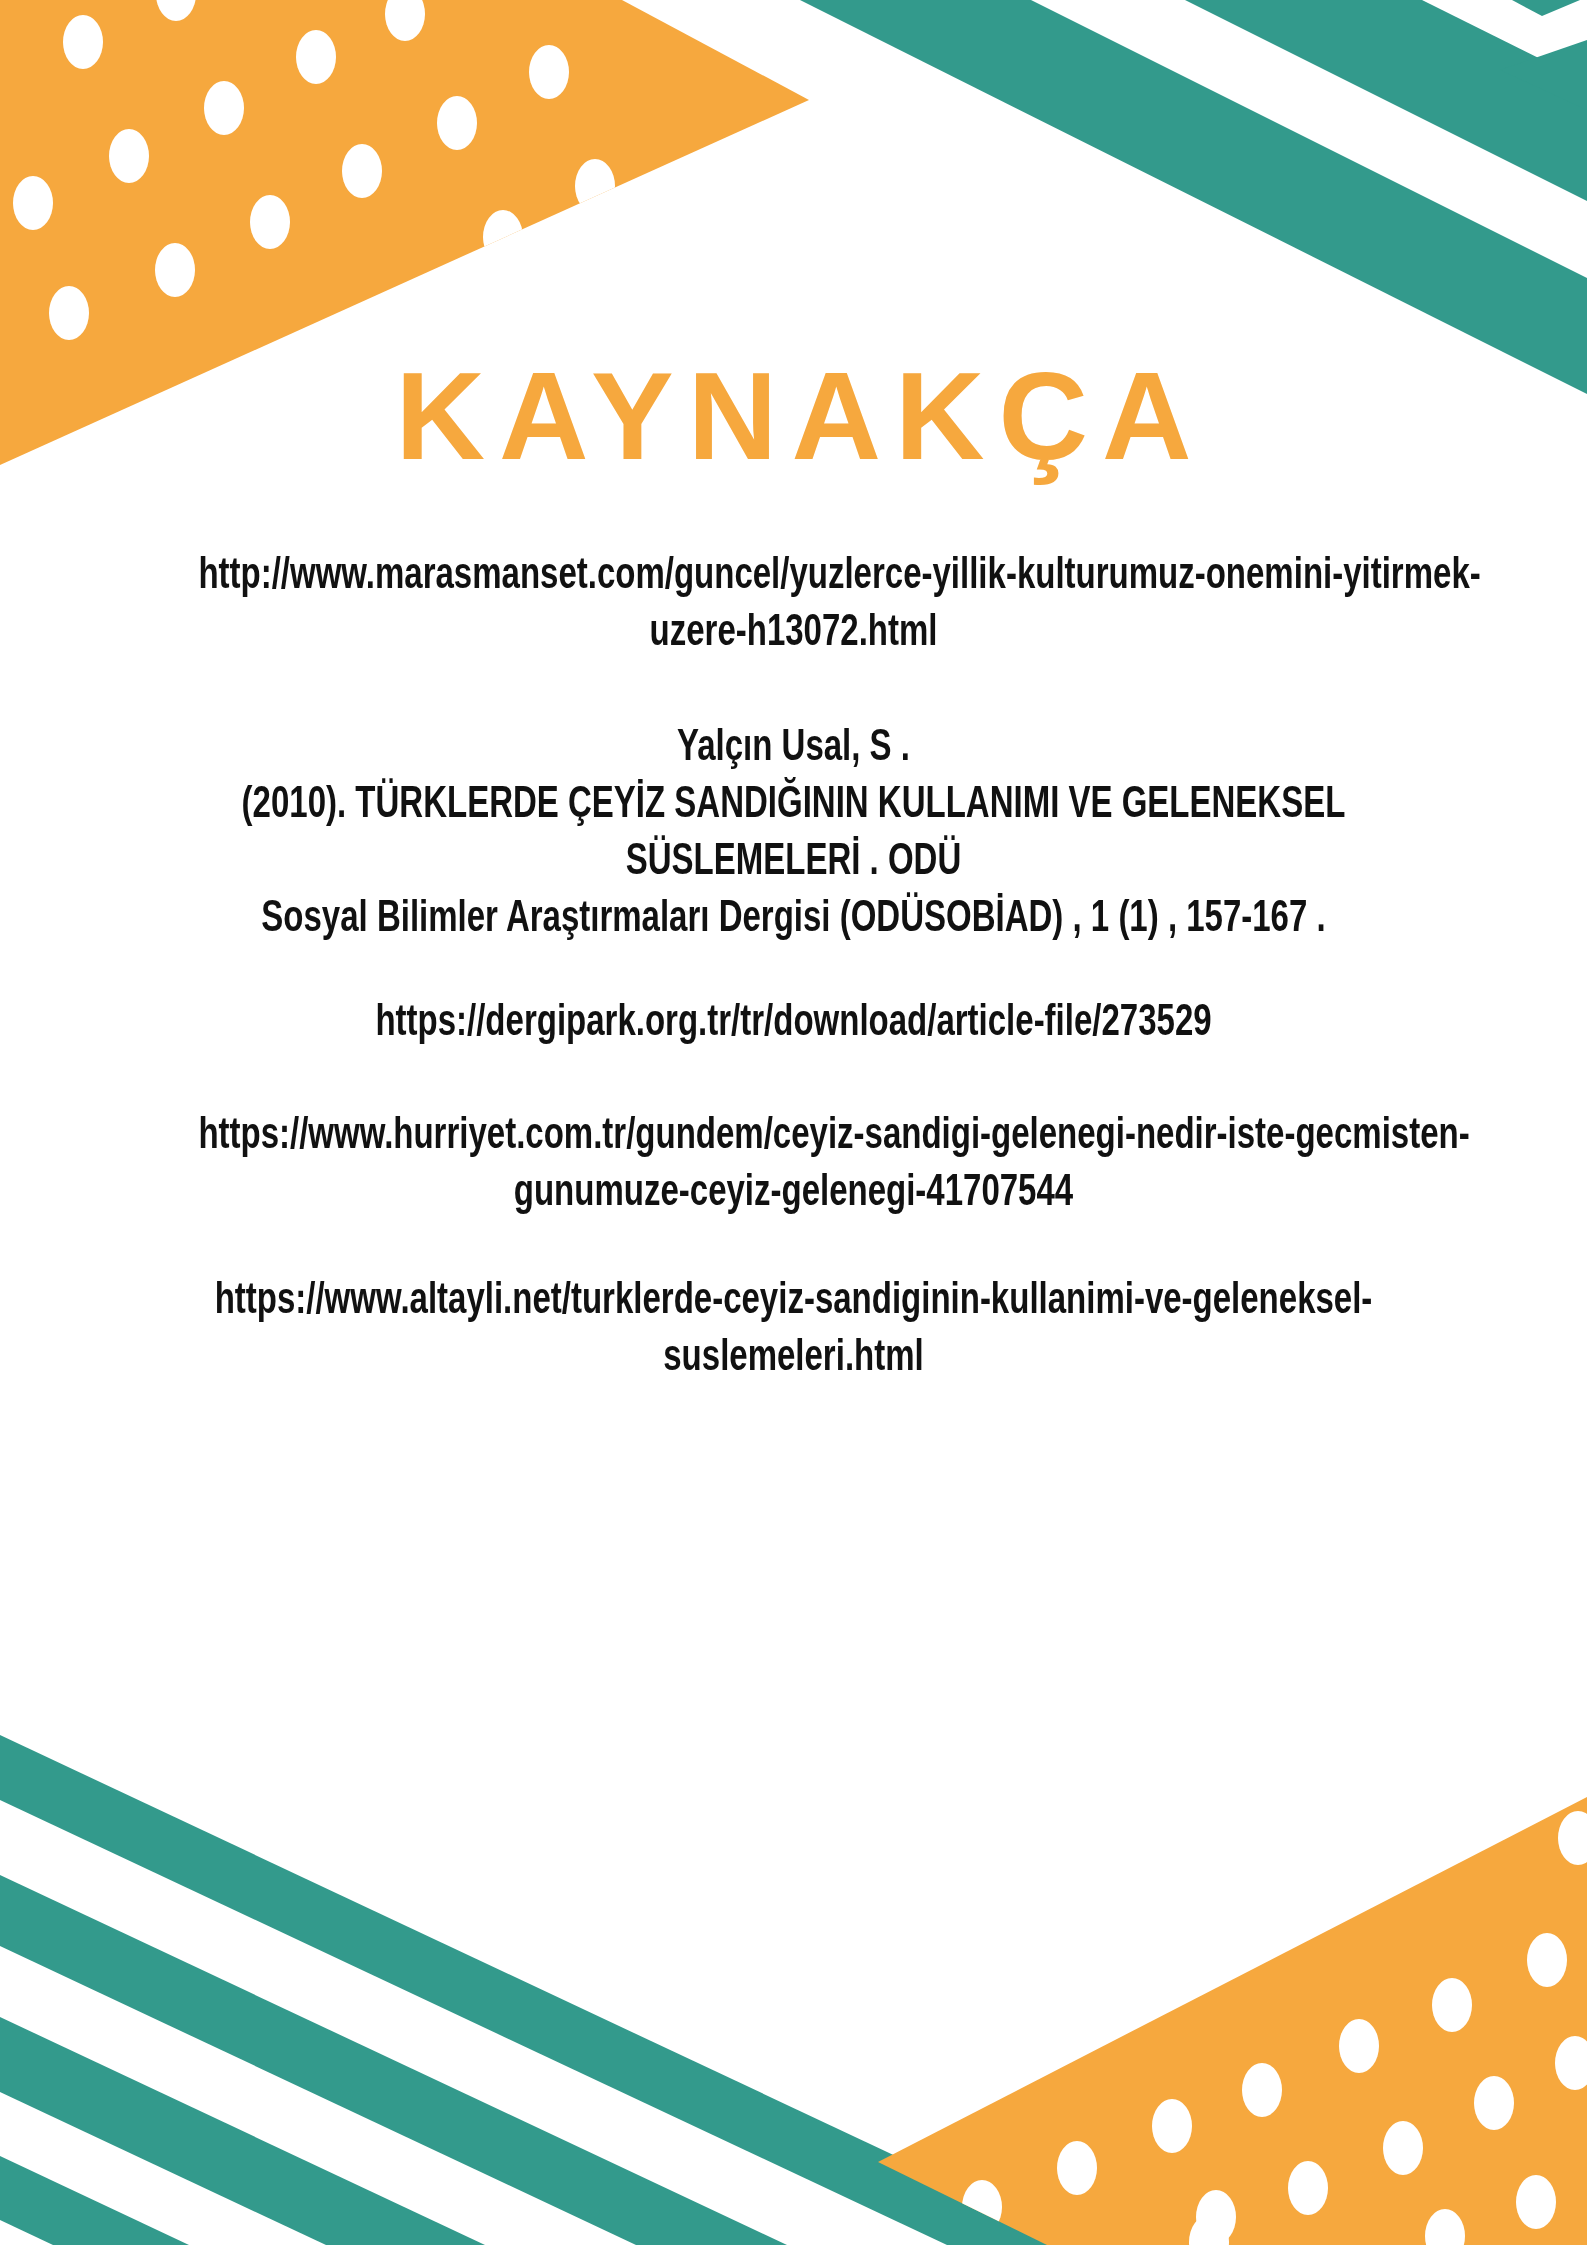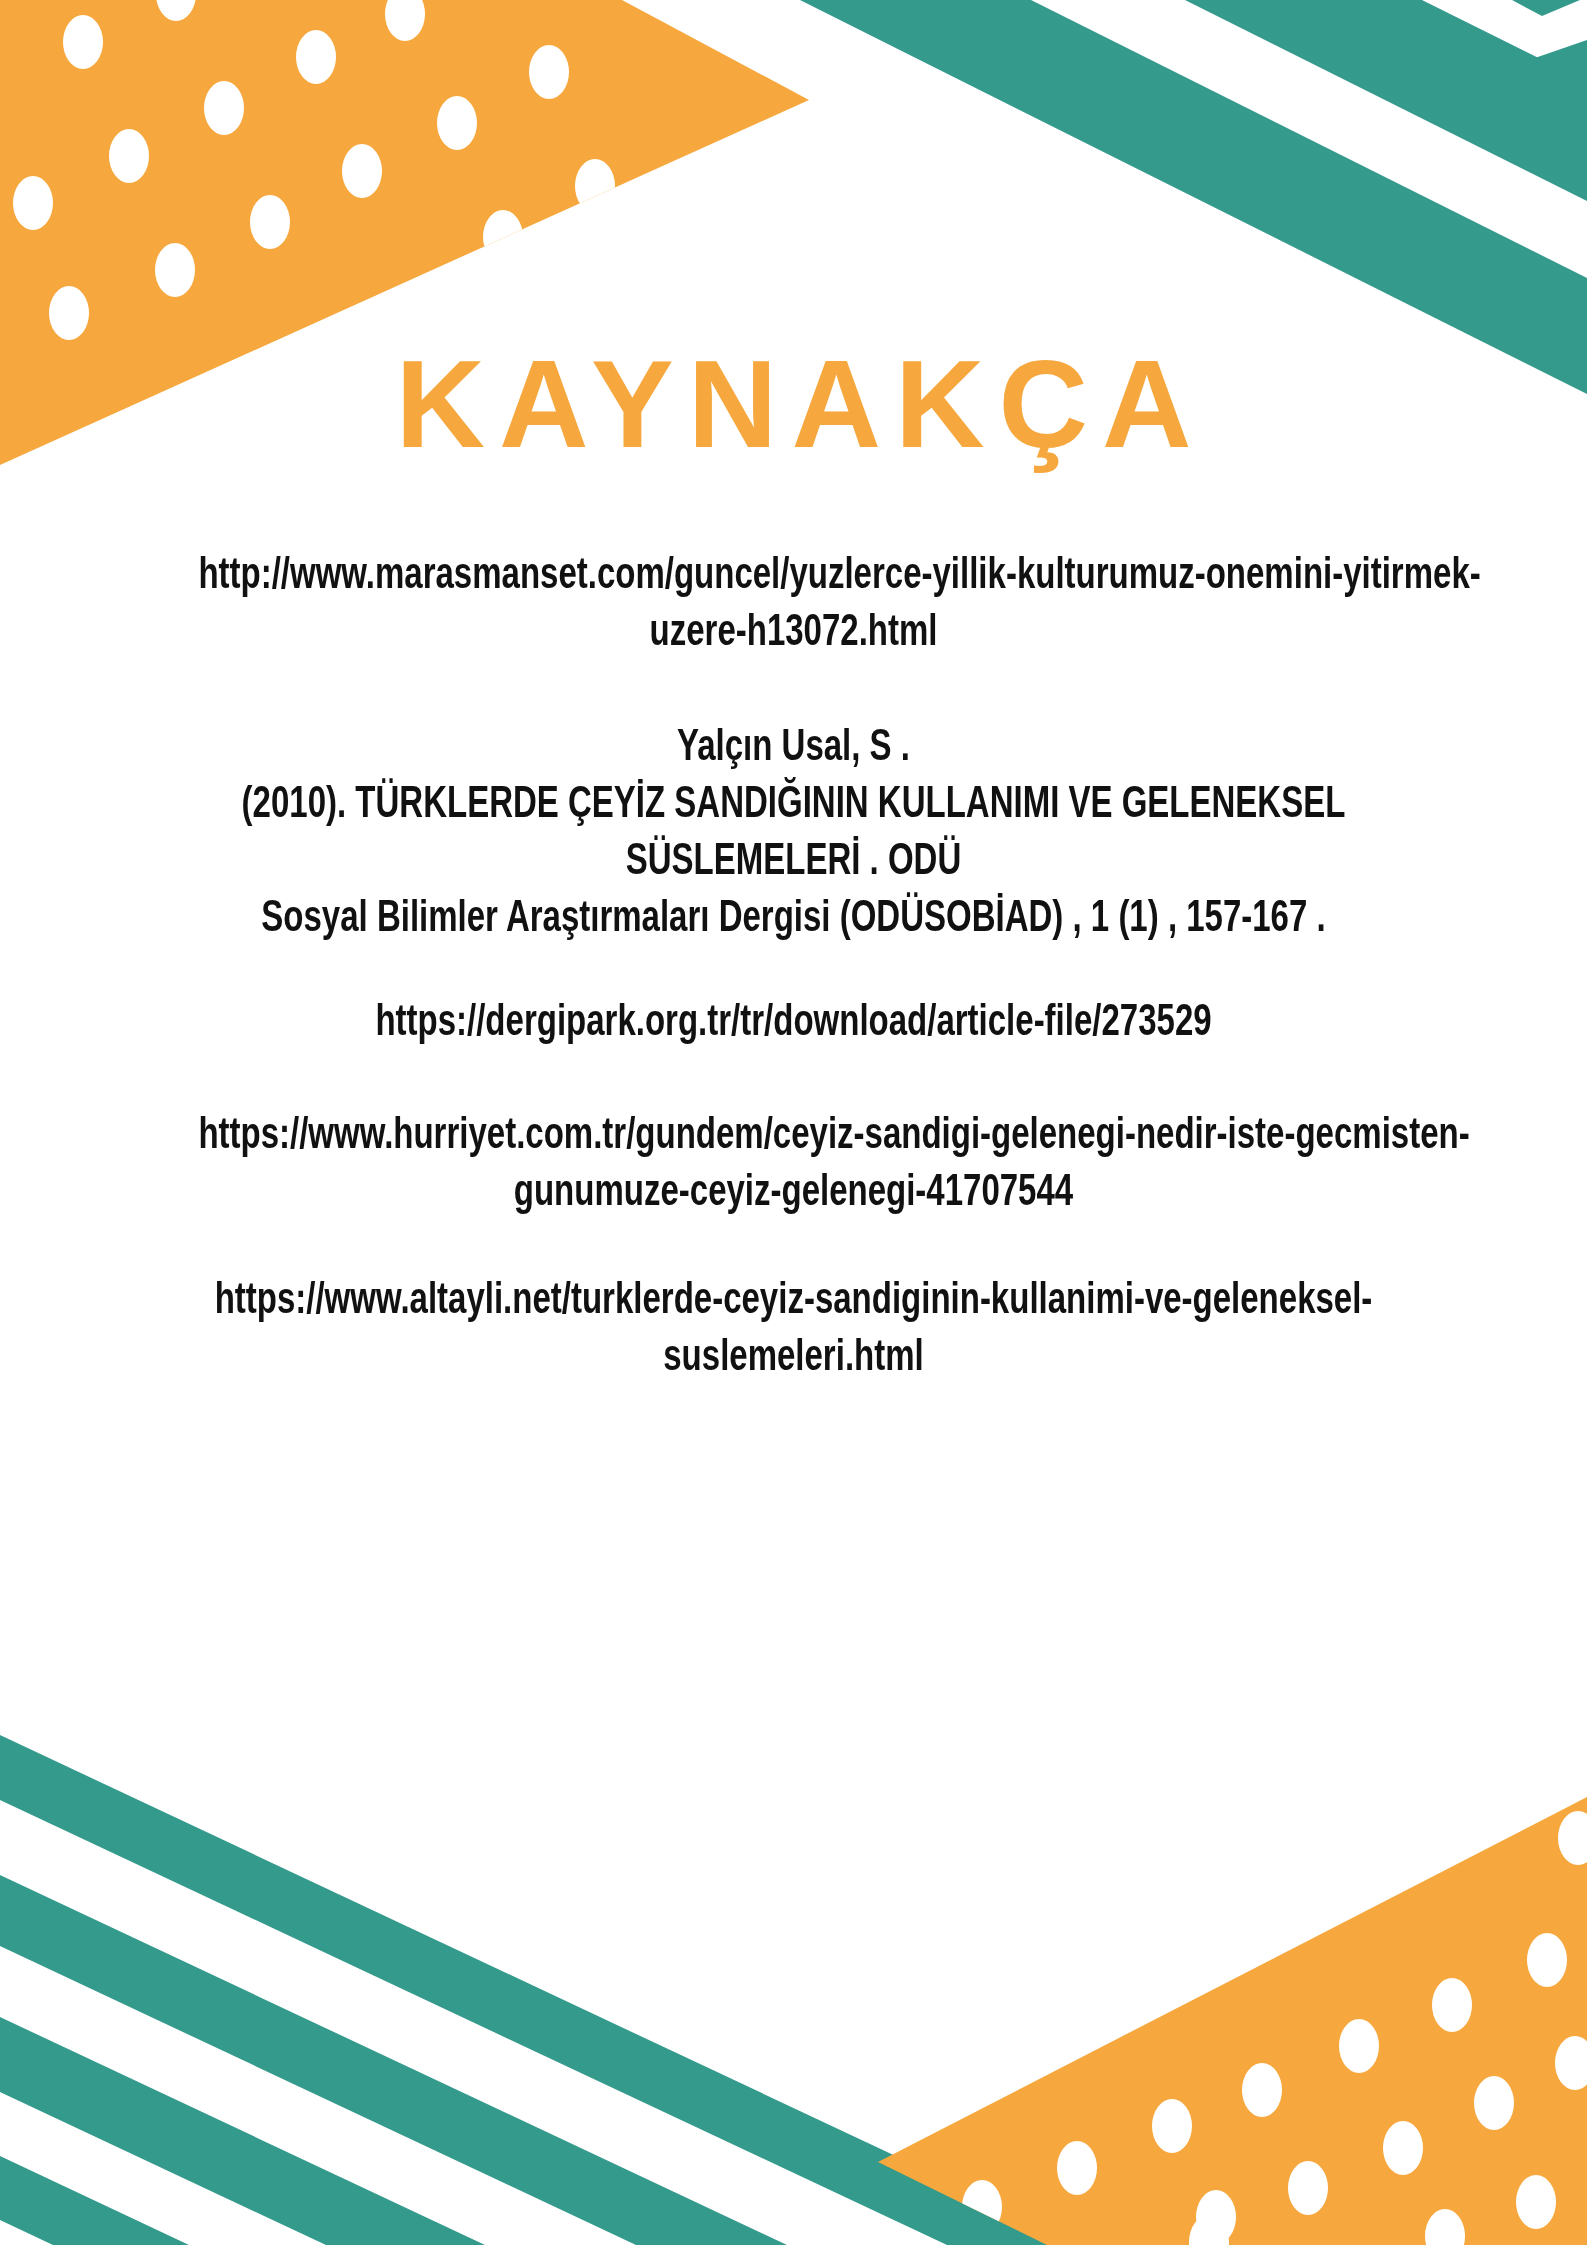--- a/index.html
+++ b/index.html
@@ -15,21 +15,21 @@
     position:relative;
     overflow:hidden;
     font-family:"Liberation Sans", sans-serif;
   }
   #decor{
     position:absolute;left:0;top:0;width:1587px;height:2245px;
     z-index:0;
   }
   .page-title{
     position:absolute;
-    top:344px;left:0;right:0;
+    top:356px;left:0;right:0;
     margin:0;
     text-align:center;
     font-size:124px;
     font-weight:bold;
     letter-spacing:14px;
     padding-left:14px;
     color:var(--orange);
     z-index:2;
     line-height:120px;
   }

